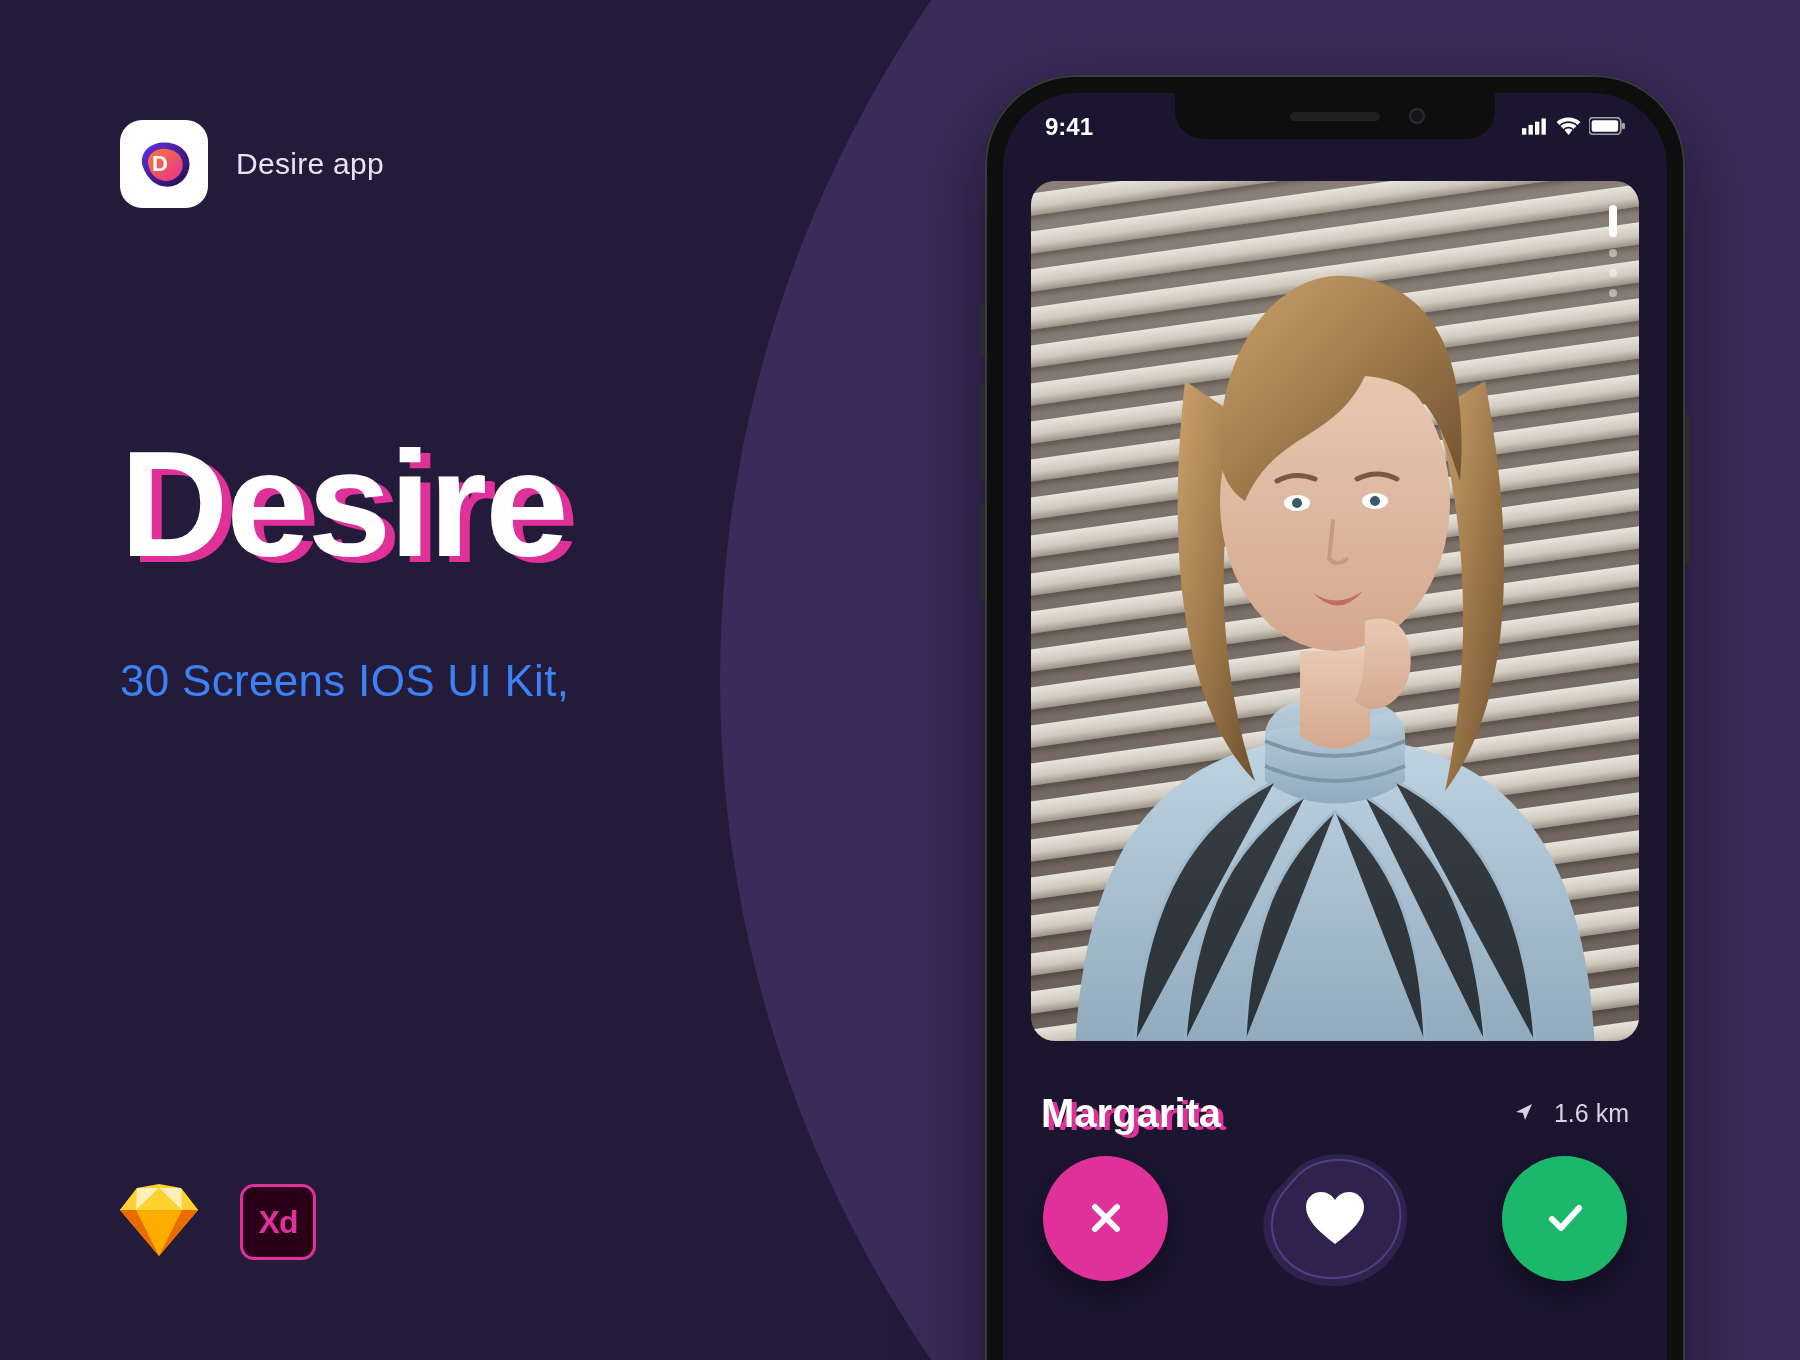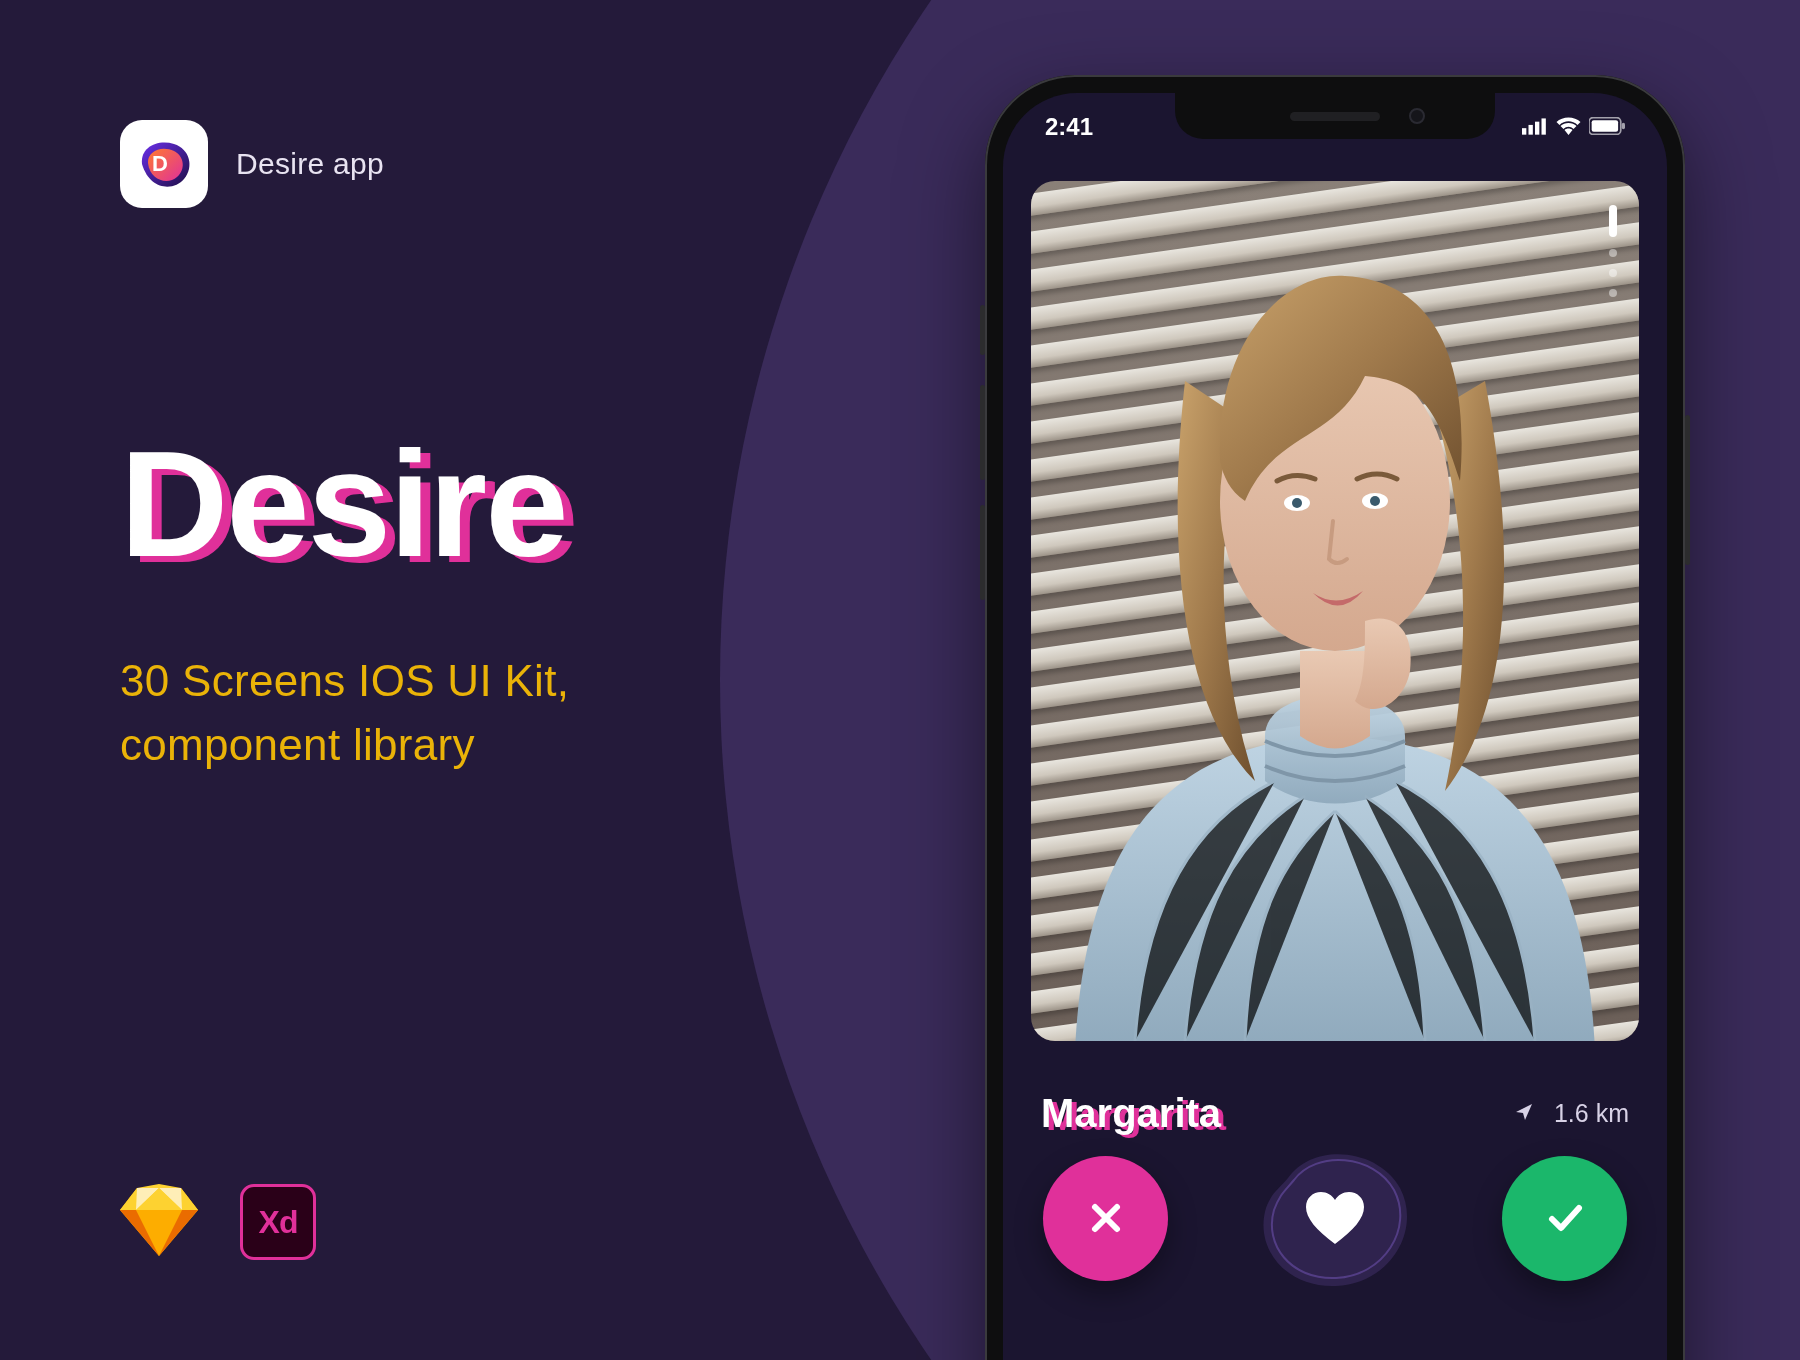--- a/index.html
+++ b/index.html
@@ -33,21 +33,21 @@
   .app-icon-blob svg { width: 100%; height: 100%; }
   .app-label { font-size: 30px; font-weight: 400; color: #E8E3F1; letter-spacing: 0.3px; }
   .hero-title { position: relative; display: inline-block; margin-bottom: 58px; }
   .hero-title .shadow {
     position: absolute; left: 10px; top: 6px; font-size: 150px; font-weight: 800;
     color: #E0309A; letter-spacing: -2px;
   }
   .hero-title .front {
     position: relative; font-size: 150px; font-weight: 800; color: #fff; letter-spacing: -2px;
   }
-  .subtitle { font-size: 44px; line-height: 1.45; color: #eab308; font-weight: 400; letter-spacing: 0.3px; }
+  .subtitle { font-size: 44px; line-height: 1.45; color: #3b82f6; font-weight: 400; letter-spacing: 0.3px; }
   .tools-row { position: absolute; left: 120px; bottom: 100px; display: flex; gap: 42px; align-items: center; }
   .sketch-icon svg { width: 78px; height: 72px; }
   .xd-icon {
     width: 76px; height: 76px; border-radius: 14px; border: 3px solid #E0309A;
     background: #2A0018; display: flex; align-items: center; justify-content: center;
     font-size: 32px; font-weight: 700; color: #E0309A; letter-spacing: -1px;
   }
 
   .phone {
     position: absolute;
@@ -138,21 +138,20 @@
     <div class="app-label">Desire app</div>
   </div>
 
   <div class="hero-title">
     <div class="shadow">Desire</div>
     <div class="front">Desire</div>
   </div>
 
   <div class="subtitle">
     <div>30 Screens IOS UI Kit,</div>
-    <div>component library</div>
   </div>
 </div>
 
 <div class="tools-row">
   <div class="sketch-icon">
     <svg viewBox="0 0 78 72">
       <polygon points="17,4 61,4 78,26 39,72 0,26" fill="#FDB300"></polygon>
       <polygon points="17,4 39,0 61,4 78,26 0,26" fill="#FDD231"></polygon>
       <polygon points="16,26 62,26 39,72" fill="#FDAD00"></polygon>
       <polygon points="17,4 16,26 39,4" fill="#FEEEB7"></polygon>
@@ -167,21 +166,21 @@
   </div>
 </div>
 
 <div class="phone">
   <div class="side-btn l1"></div>
   <div class="side-btn l2"></div>
   <div class="side-btn l3"></div>
   <div class="side-btn r1"></div>
   <div class="phone-inner">
     <div class="status-bar">
-      <div>2:41</div>
+      <div>9:41</div>
       <div class="status-right">
         <span>
           <svg viewBox="0 0 24 16" width="26">
               <rect x="0" y="10" width="4" height="6" fill="#fff"></rect>
               <rect x="6" y="7" width="4" height="9" fill="#fff"></rect>
               <rect x="12" y="4" width="4" height="12" fill="#fff"></rect>
               <rect x="18" y="1" width="4" height="15" fill="#fff"></rect>
             </svg>
         </span>
         <span>

